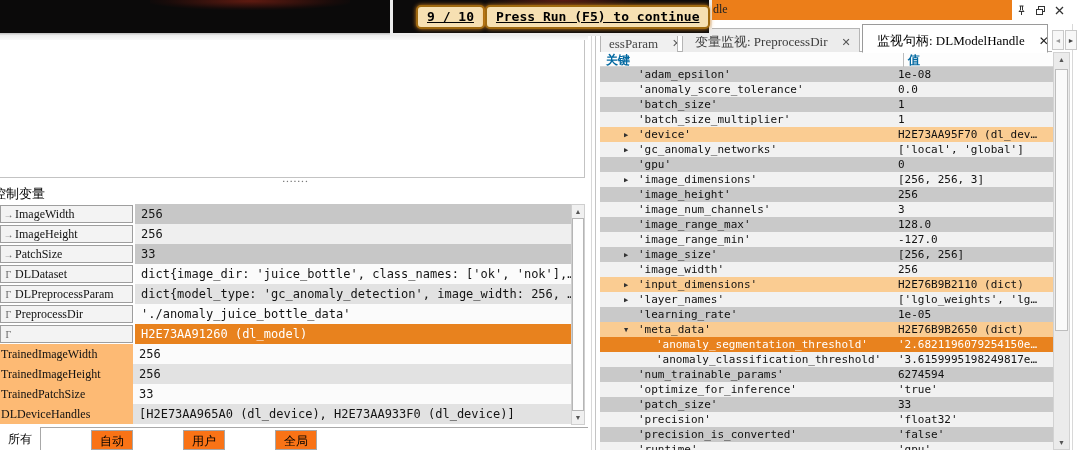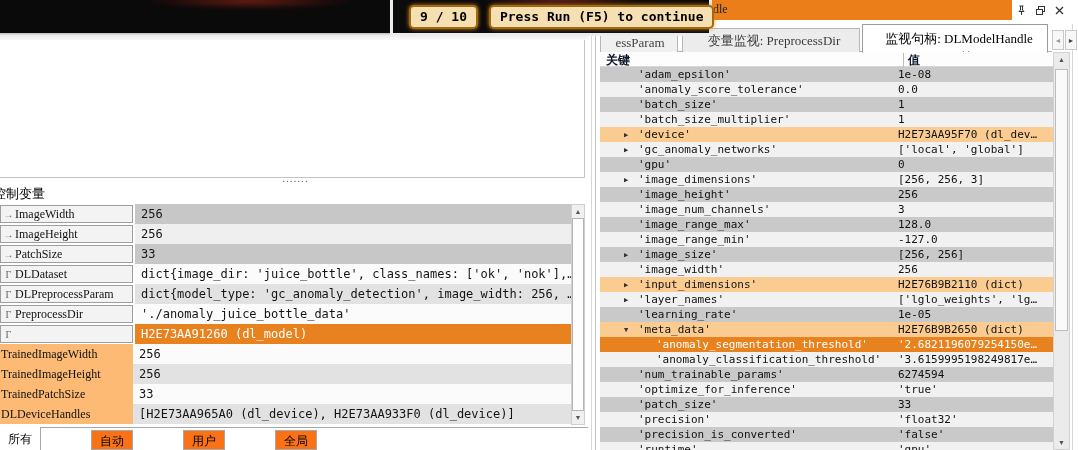--- a/index.html
+++ b/index.html
@@ -65,37 +65,37 @@
   .titlebar .ttext { position:absolute; left:113px; top:2px; font-size:12px; color:#222;
     font-family:"Liberation Serif", serif; }
   .winbtns { position:absolute; left:1012px; top:0; width:60px; height:20px; background:#fff;
     display:flex; align-items:center; justify-content:flex-end; gap:6px; padding-right:6px; }
   .winbtn { width:13px; height:13px; display:flex; align-items:center; justify-content:center; color:#333; }
   .winbtn svg { display:block; }
 
   
   .rtabbar { position:absolute; left:600px; top:24px; width:452px; height:28px; border-bottom:1px solid #b0b0b0; }
   .rtab { position:absolute; font-family:"Liberation Serif", serif; font-size:13px; color:#333;
-    white-space:nowrap; overflow:hidden; display:flex; align-items:center;flex-direction:column; }
+    white-space:nowrap; overflow:hidden; display:flex; align-items:center; }
   .rtab .x { margin-left:14px; font-size:11px; color:#555; }
   .rtab.partial { left:0; top:4px; width:78px; height:24px; background:#f0f0f0;
     border:1px solid #b5b5b5; border-bottom:none; padding:6px 6px 0 8px; color:#444; }
   .rtab.inactive { left:82px; top:4px; width:178px; height:24px; background:#ececec;
     border:1px solid #b5b5b5; border-bottom:none; padding:3px 6px 0 12px; color:#3c3c3c; }
   .rtab.active { left:262px; top:0; width:186px; height:29px; background:#fff;
     border:1px solid #9a9a9a; border-bottom:1px solid #fff; padding:5px 6px 0 14px; color:#000; z-index:2; }
   .rtab.active .x { color:#222; font-size:12px; }
   .tabarrows { position:absolute; left:1052px; top:30px; display:flex; gap:1px; }
   .tabarrow { width:12px; height:20px; background:#f7f7f7; border:1px solid #c9c9c9;
     font-size:7px; color:#444; display:flex; align-items:center; justify-content:center; }
   .tabarrow.dim { color:#9a9a9a; }
 
   
   .rheader { position:absolute; left:600px; top:52px; width:453px; height:15px; background:#fdfdfd;
-    border-bottom:1px solid #d6d6d6; font-size:12px; font-weight:bold; color:#0f172a; }
+    border-bottom:1px solid #d6d6d6; font-size:12px; font-weight:bold; color:#0369a1; }
   .rheader .hk { position:absolute; left:6px; top:0px; }
   .rheader .hv { position:absolute; left:308px; top:0px; }
   .rheader .hdiv { position:absolute; left:303px; top:0; width:1px; height:15px; background:#bdbdbd; }
   .rrows { position:absolute; left:600px; top:67px; width:453px; height:383px; overflow:hidden; }
   .wrow { display:flex; height:15px; align-items:center; font-family:"DejaVu Sans Mono", monospace;
     font-size:11px; color:#111; }
   .warrow { flex:0 0 14px; margin-left:24px; font-size:7px; color:#333; }
   .wkey { flex:0 0 260px; white-space:pre; overflow:hidden; }
   .wkey.ind { padding-left:18px; }
   .wval { flex:1; white-space:pre; overflow:hidden; }
@@ -107,21 +107,21 @@
   .rscroll { position:absolute; left:1053px; top:52px; width:17px; height:398px; background:#ebebeb;
     border:1px solid #d2d2d2; }
   .rscroll .sbtn { width:15px; }
   .rscroll .up{top:0;background:#ebebeb;} .rscroll .down{bottom:0;background:#ebebeb;}
   .rscroll .thumb { position:absolute; left:1px; top:16px; width:13px; height:262px;
     background:#fafafa; border:1px solid #bdbdbd; }
 
   
   .runbar { position:absolute; left:390px; top:0; width:322px; height:36px; z-index:10;
     background:#0c0b0b; border-left:3px solid #ececec; border-right:3px solid #ececec;
-    border-bottom:3px solid #ececec; display:flex; align-items:center; gap:11px; padding-left:16px; }
+    border-bottom:3px solid #ececec; display:flex; align-items:center; padding-left:23px;text-decoration:underline; }
   .runbar .smear2 { position:absolute; left:90px; top:0; width:160px; height:8px;
     background:radial-gradient(ellipse at center top, rgba(150,40,25,.55), transparent 70%); }
   .tb-btn { position:relative; background:var(--toolbar_button_bg); color:#000;
     border:2px solid var(--toolbar_button_border); border-radius:5px;
     font-family:"DejaVu Sans Mono", monospace; font-weight:bold; font-size:13px;
     padding:2px 9px 3px 9px; white-space:nowrap; box-shadow:0 0 4px rgba(230,140,30,.9); }
 </style>
 </head>
 <body>
 

